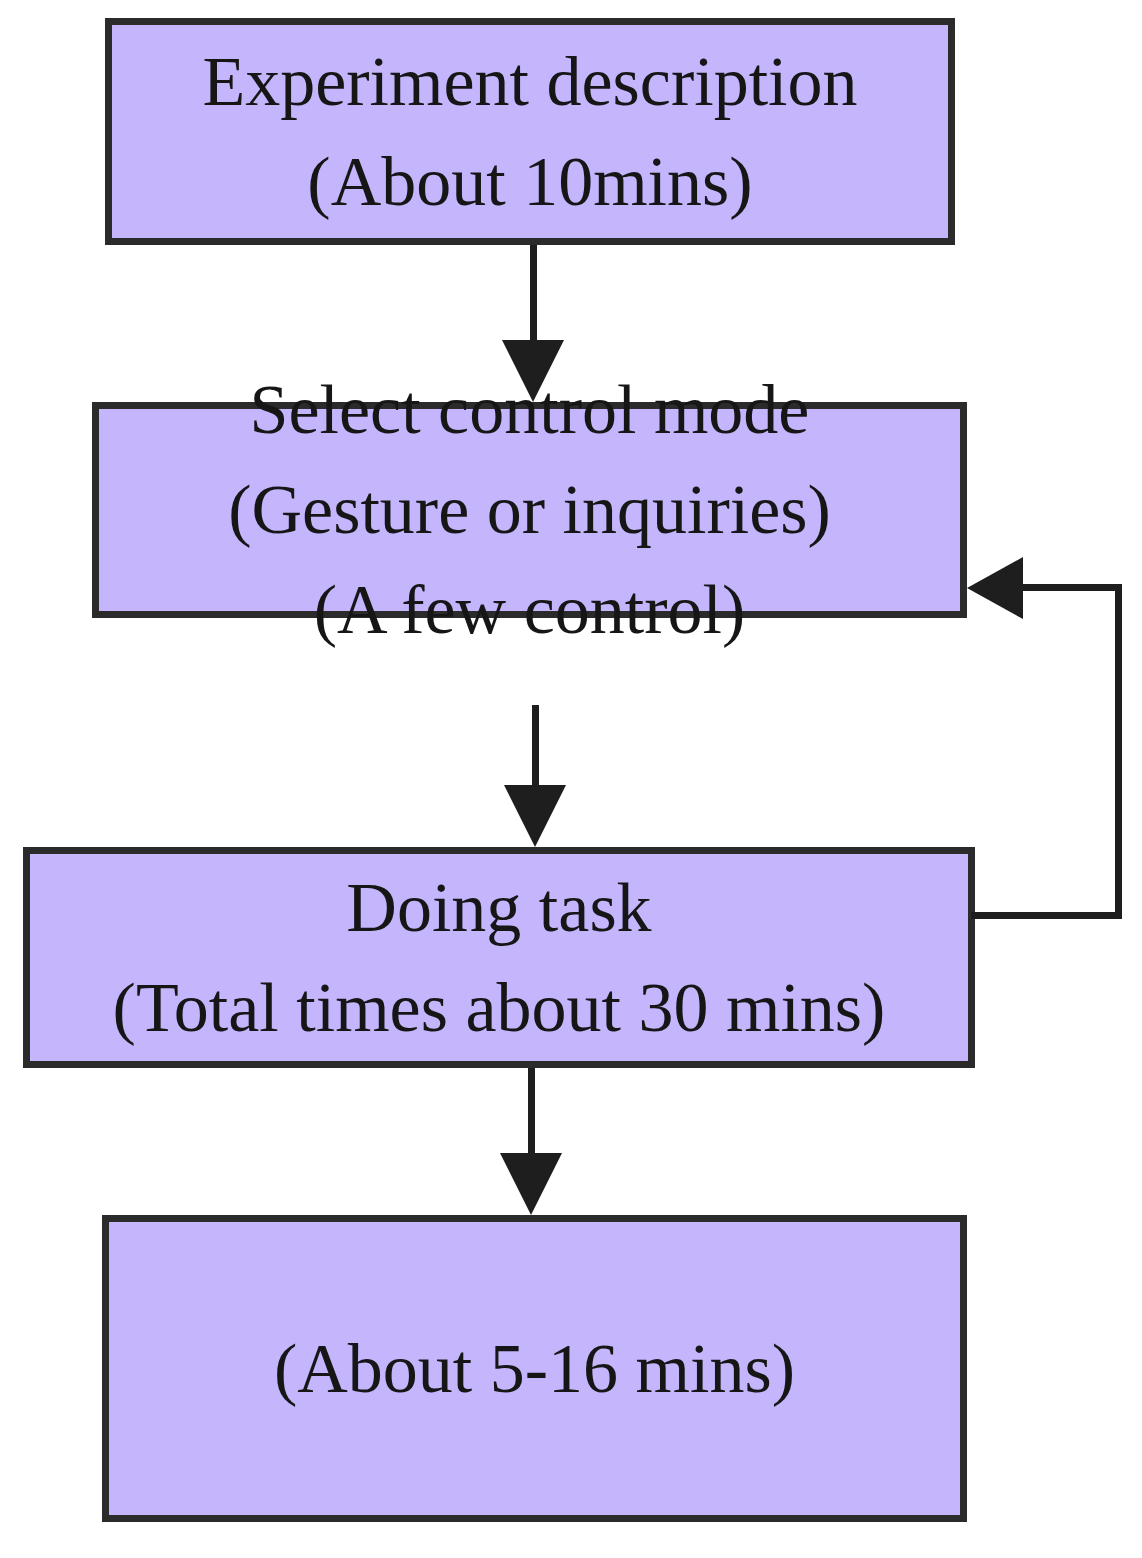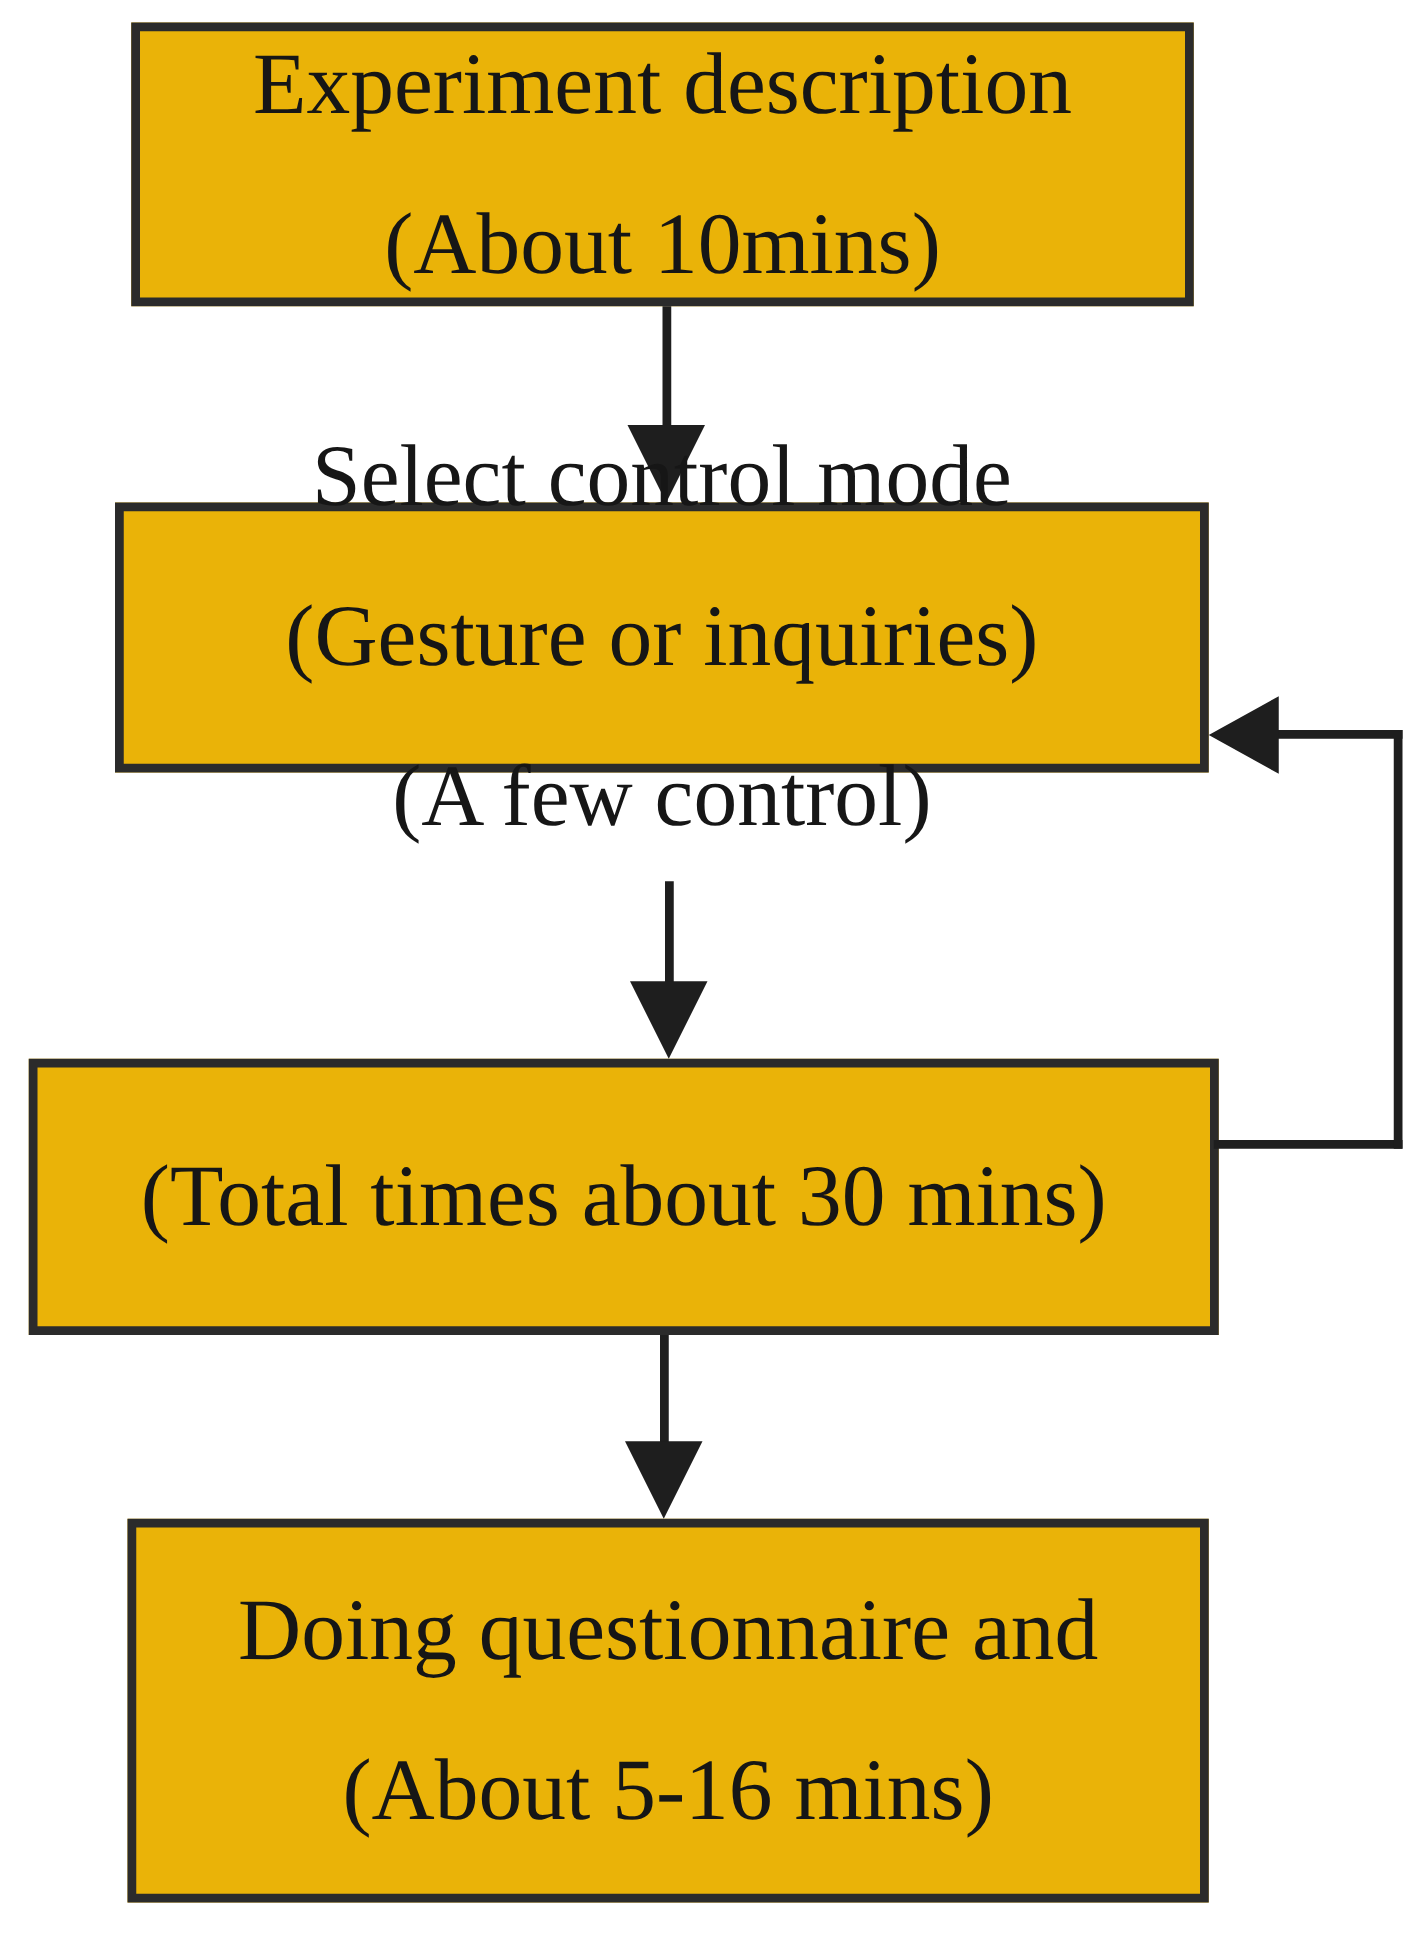--- a/index.html
+++ b/index.html
@@ -12,28 +12,27 @@
     width: 1142px;
     height: 1558px;
     background: #ffffff;
     font-family: "Liberation Serif", "DejaVu Serif", serif;
     color: #161616;
     overflow: hidden;
   }
   .node {
     position: absolute;
     border: 7px solid #2b2b2b;
-    background: #eab308;
+    background: #c4b5fd;
     box-sizing: border-box;
     display: flex;
     flex-direction: column;
     align-items: center;
     justify-content: center;
     text-align: center;
-    gap: 28px;
   }
   .node .line {
     font-size: 70px;
     line-height: 100px;
     white-space: nowrap;
     letter-spacing: 0px;
   }
   #node-experiment   { left: 105px; top: 18px;   width: 850px; height: 227px; }
   #node-select-mode  { left: 92px;  top: 402px;  width: 875px; height: 216px; }
   #node-doing-task   { left: 23px;  top: 847px;  width: 952px; height: 221px; }
@@ -96,28 +95,28 @@
   <div class="node" id="node-select-mode">
     <div class="line">Select control mode</div>
     <div class="line">(Gesture or inquiries)</div>
     <div class="line">(A few control)</div>
   </div>
 
   <div class="vline" id="conn2-line"></div>
   <div class="arrowhead-down" id="conn2-head"></div>
 
   <div class="node" id="node-doing-task">
+    <div class="line">Doing task</div>
     <div class="line">(Total times about 30 mins)</div>
   </div>
 
   <div class="vline" id="conn3-line"></div>
   <div class="arrowhead-down" id="conn3-head"></div>
 
   <div class="node" id="node-questionnaire">
-    <div class="line">Doing questionnaire and</div>
     <div class="line">(About 5-16 mins)</div>
   </div>
 
   <div class="hline" id="loop-bottom"></div>
   <div class="vline" id="loop-vert"></div>
   <div class="hline" id="loop-top"></div>
   <div class="arrowhead-left" id="loop-head"></div>
 
 </div>
 

